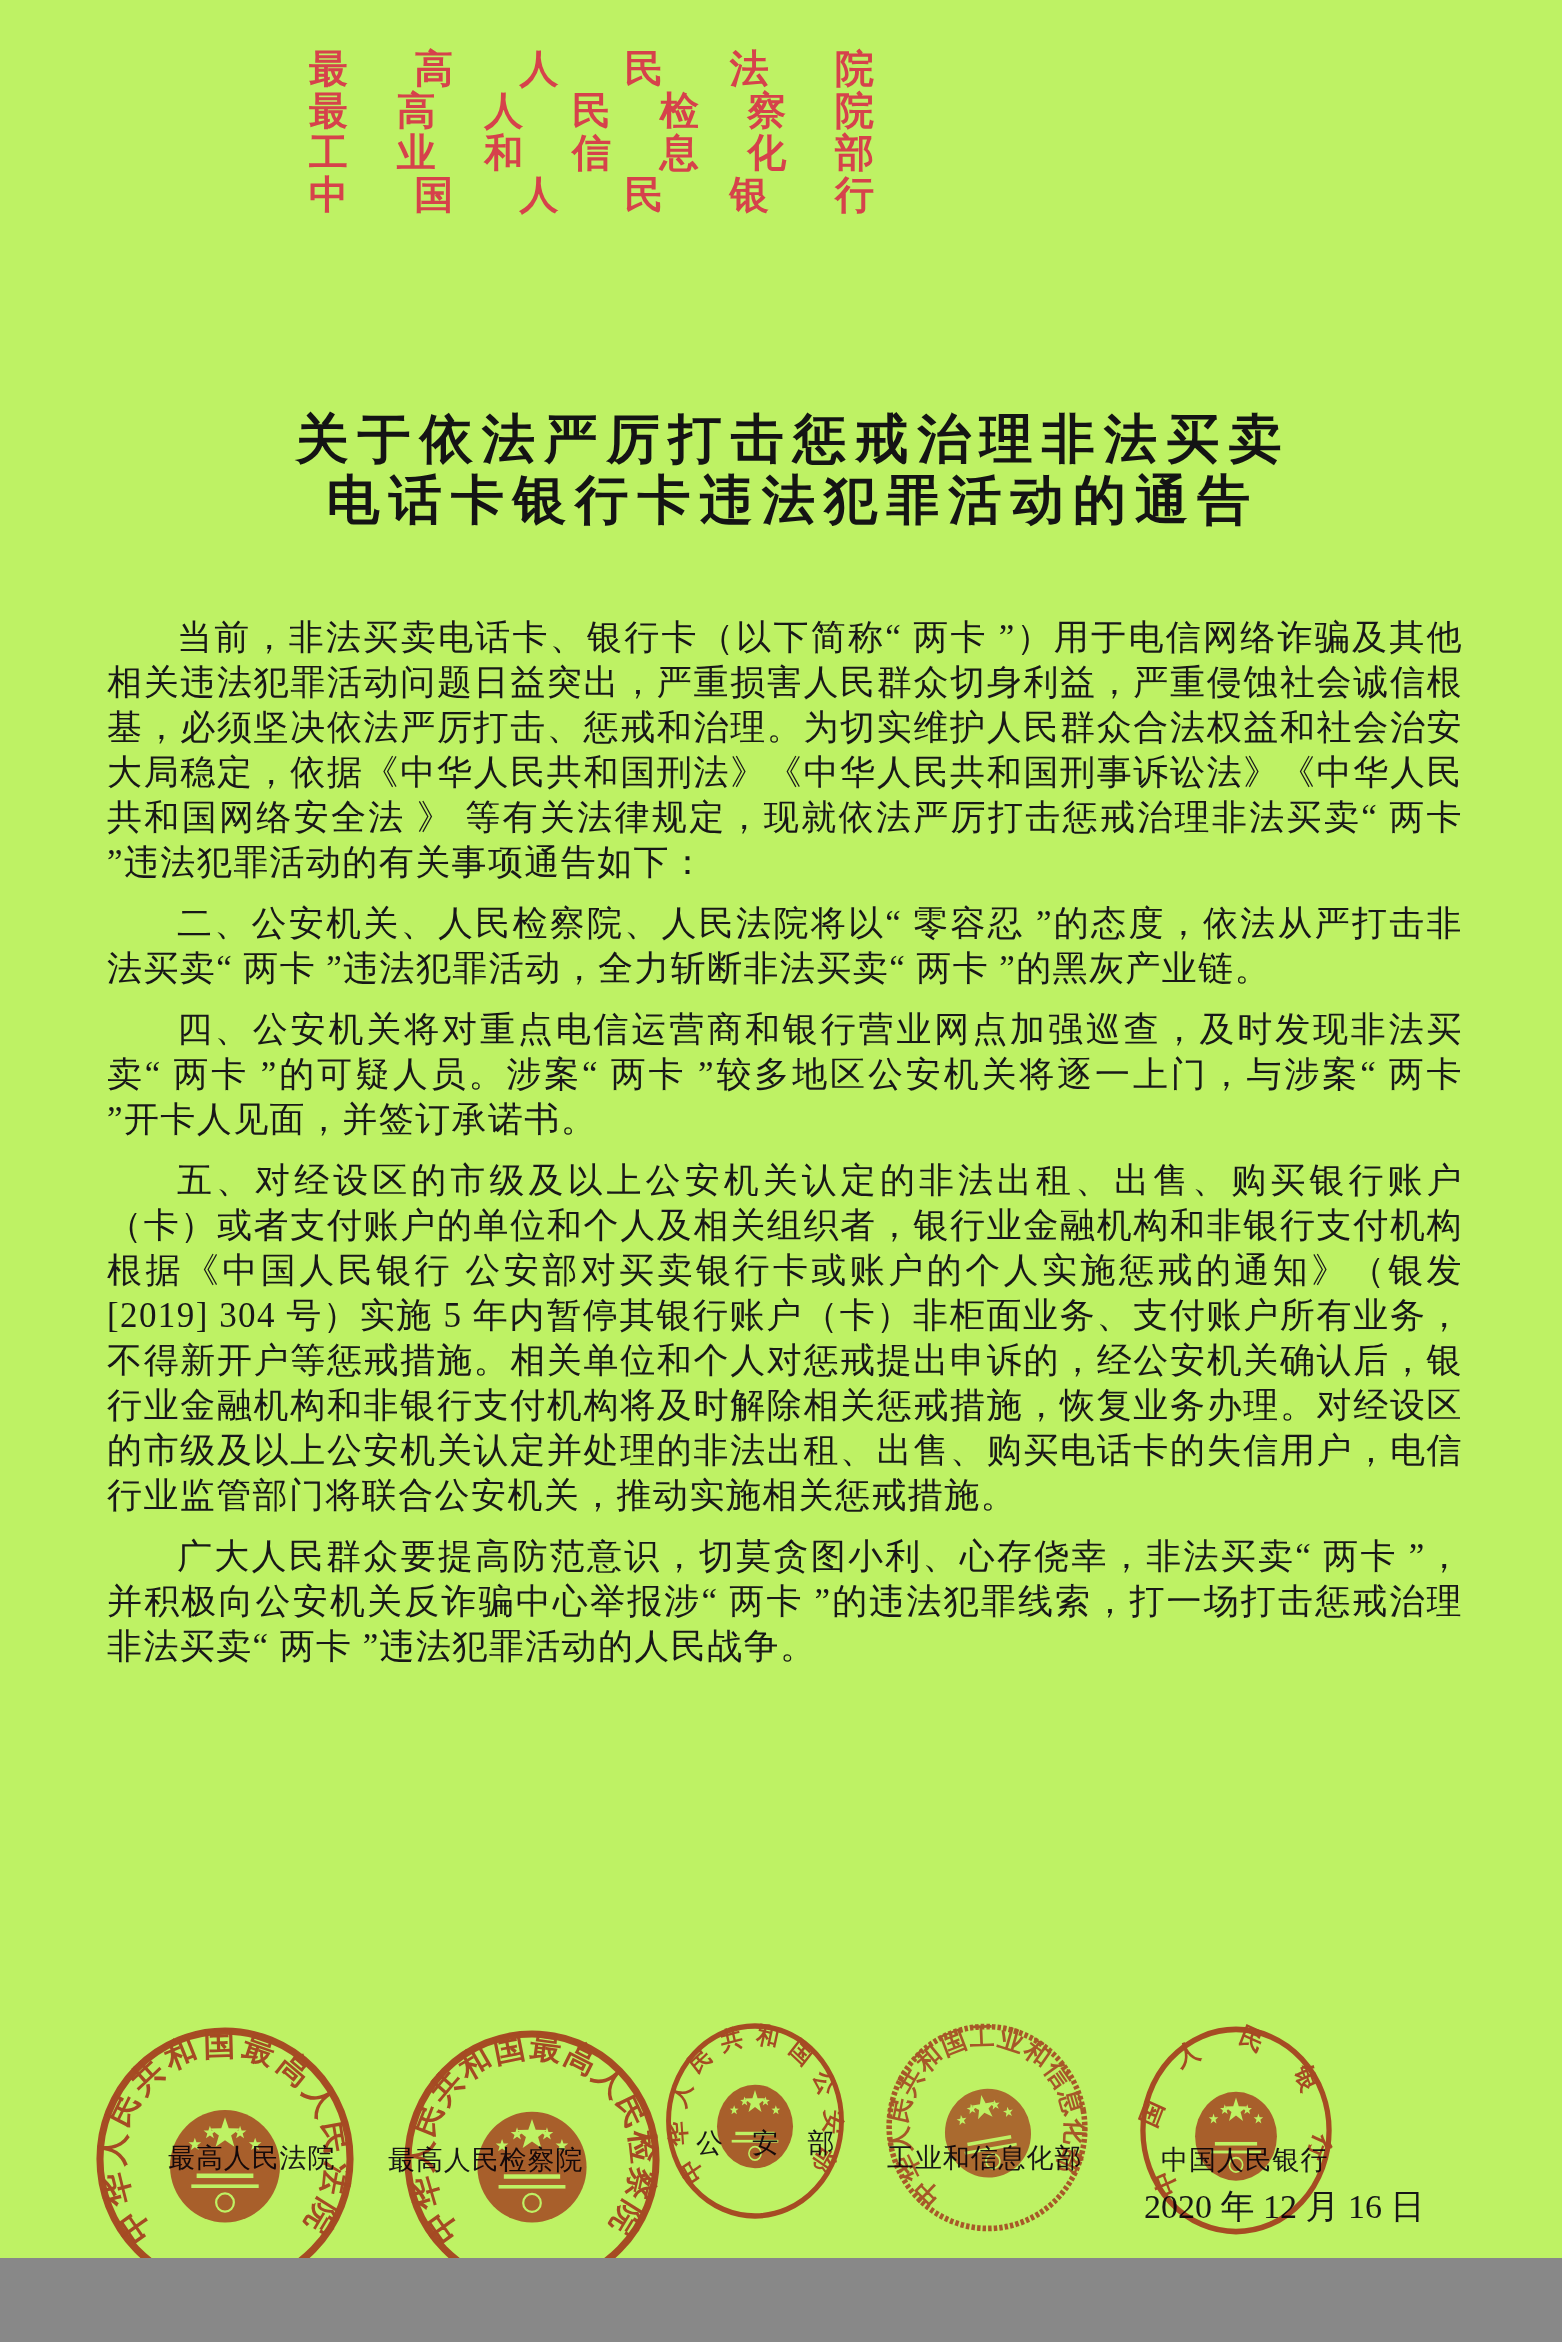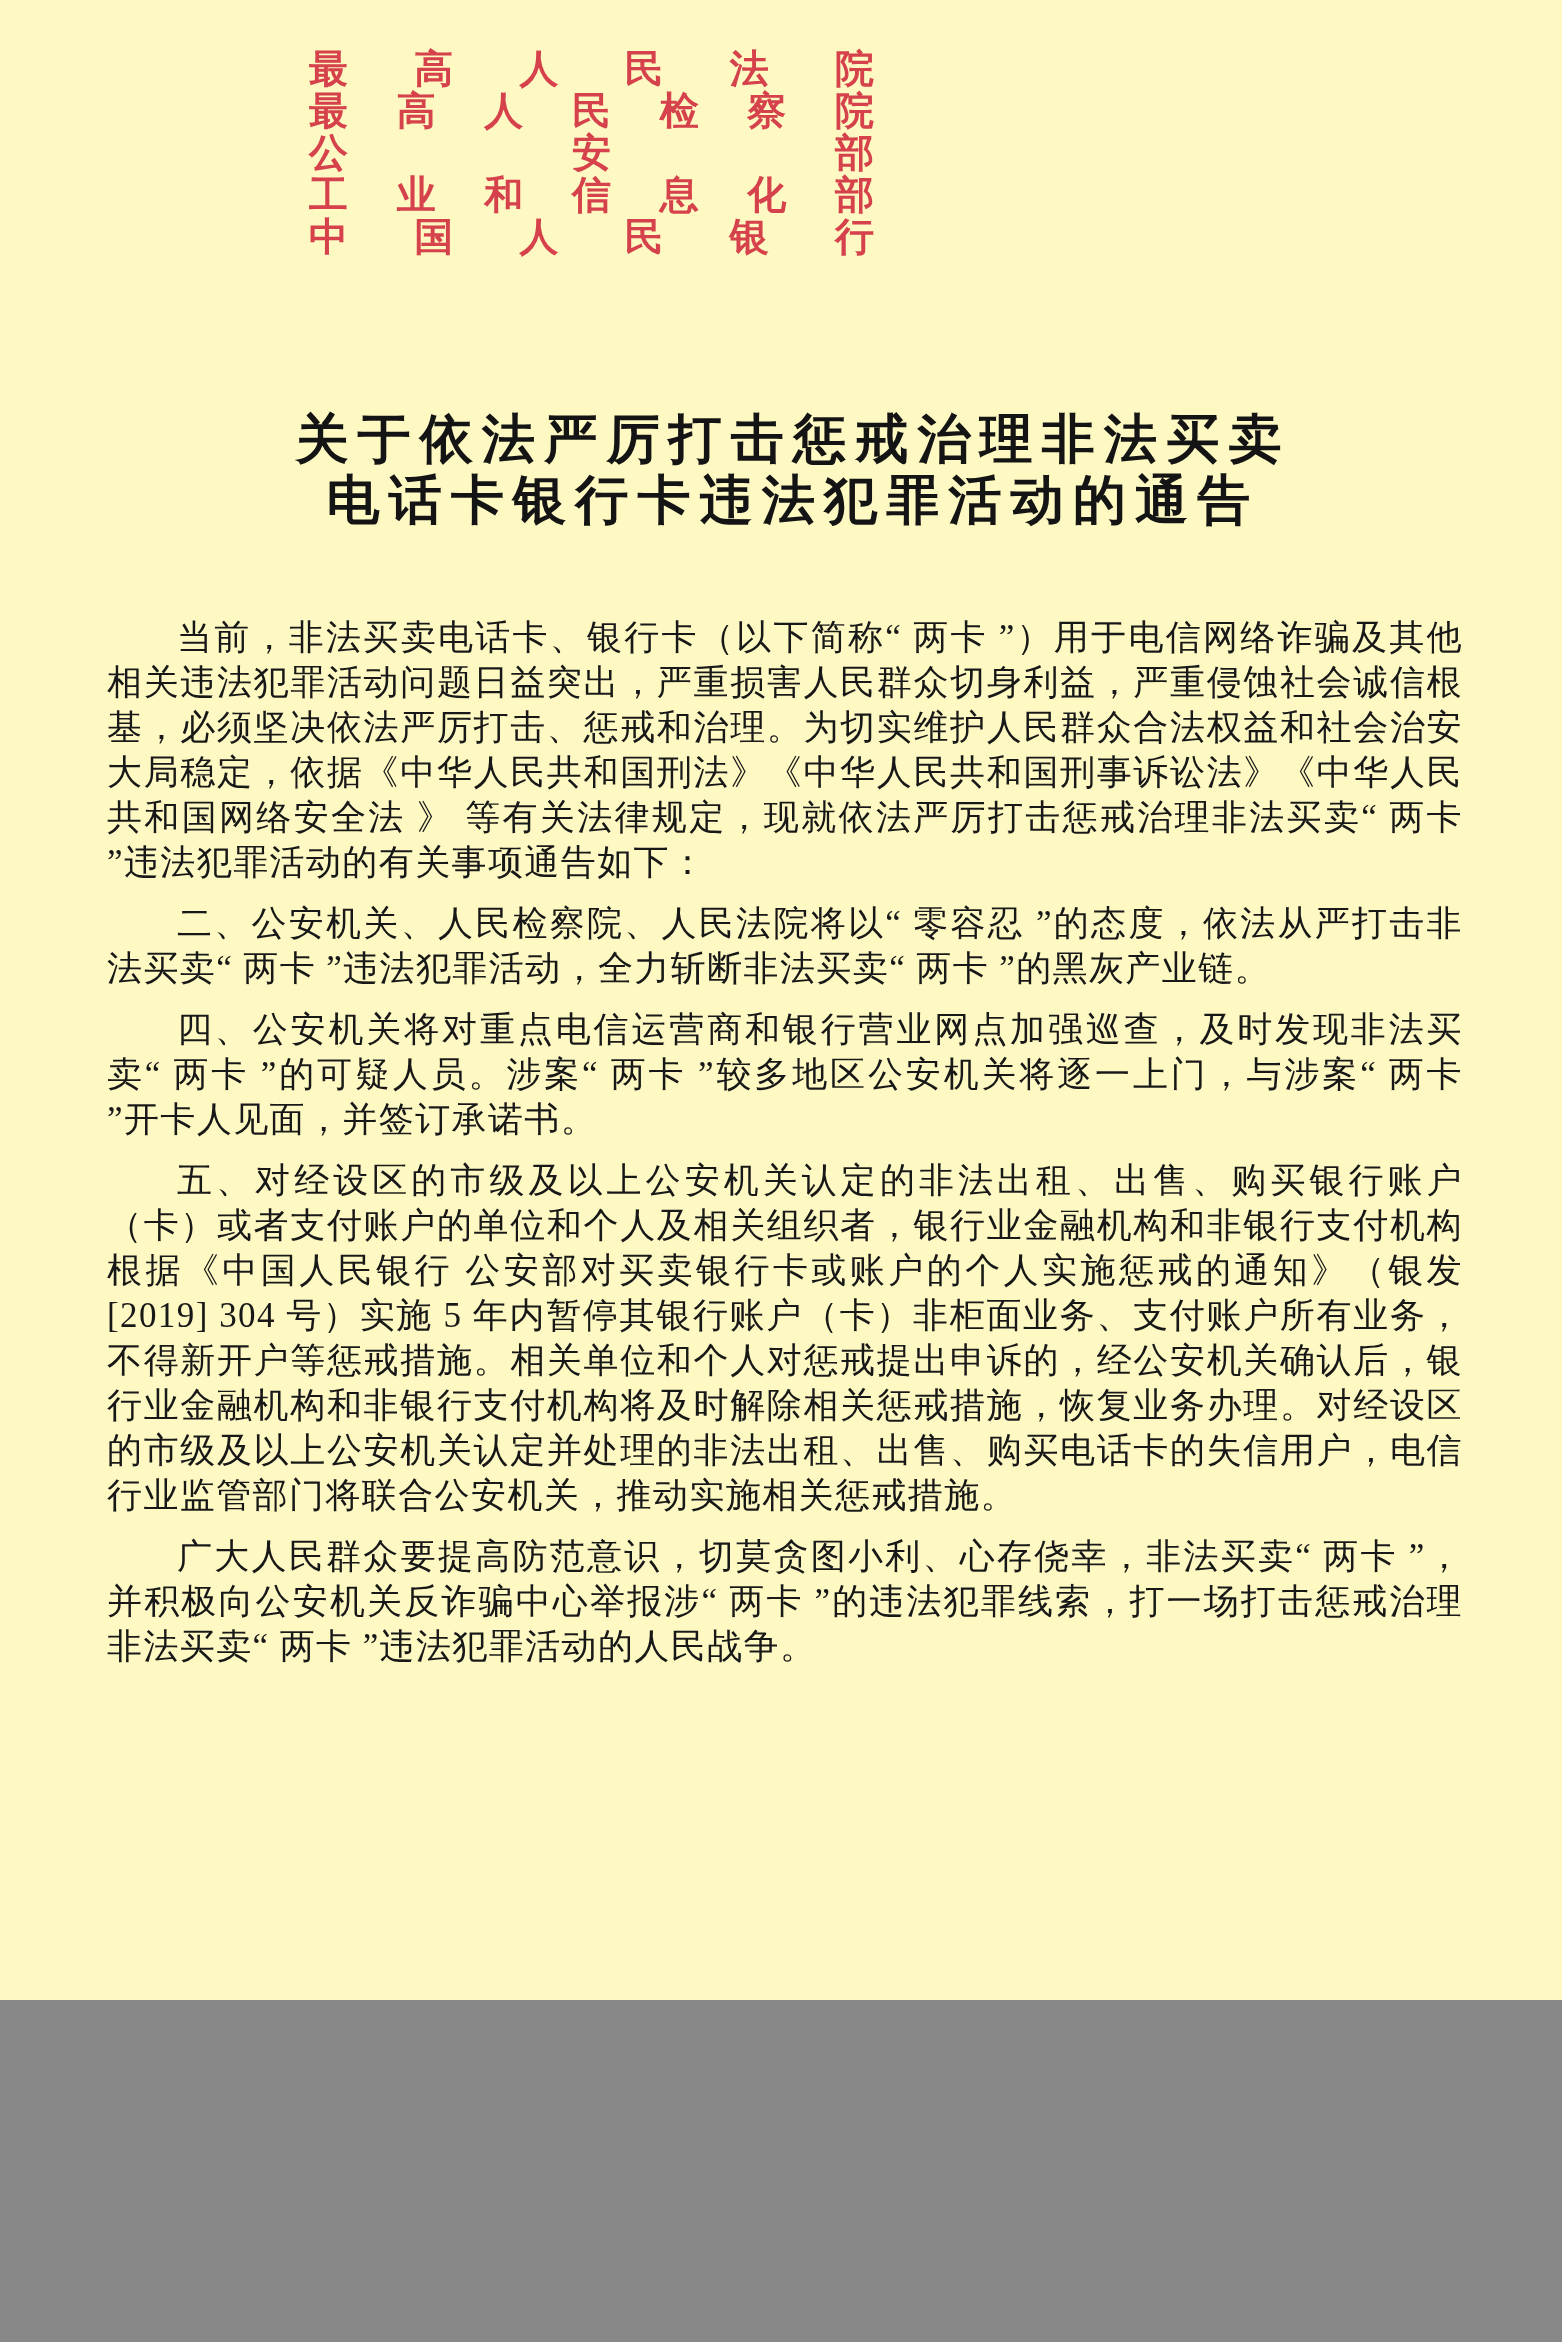--- a/index.html
+++ b/index.html
@@ -1,20 +1,20 @@
 <!DOCTYPE html>
 <html style="font-size:14.7px"><head>
 <meta charset="utf-8">
 <style>
   html,body{margin:0;padding:0;background:#888;}
   .page{
     position:relative;
-    width:1562px;height:2000px;
+    width:1562px;height:2258px;
     margin:0 auto;
-    background:#fef9c3;
+    background:#bef264;
     font-family:"Liberation Serif","DejaVu Serif",serif;
     color:#1a1a1a;
     overflow:hidden;
   }
   
   .letterhead{
     position:absolute;left:309px;top:48px;width:565px;
   }
   .agency{
     font-size:39px;line-height:42px;font-weight:bold;
@@ -69,21 +69,20 @@
   .lbl-5{left:1161px;top:2142px;}
 </style>
 </head>
 <body>
 
 <div class="page">
 
   <header class="letterhead">
     <div class="agency">最高人民法院</div>
     <div class="agency">最高人民检察院</div>
-    <div class="agency">公安部</div>
     <div class="agency">工业和信息化部</div>
     <div class="agency">中国人民银行</div>
   </header>
 
   <h1 class="doc-title">
     <div class="title-line">关于依法严厉打击惩戒治理非法买卖</div>
     <div class="title-line">电话卡银行卡违法犯罪活动的通告</div>
   </h1>
 
   <main class="doc-body">

